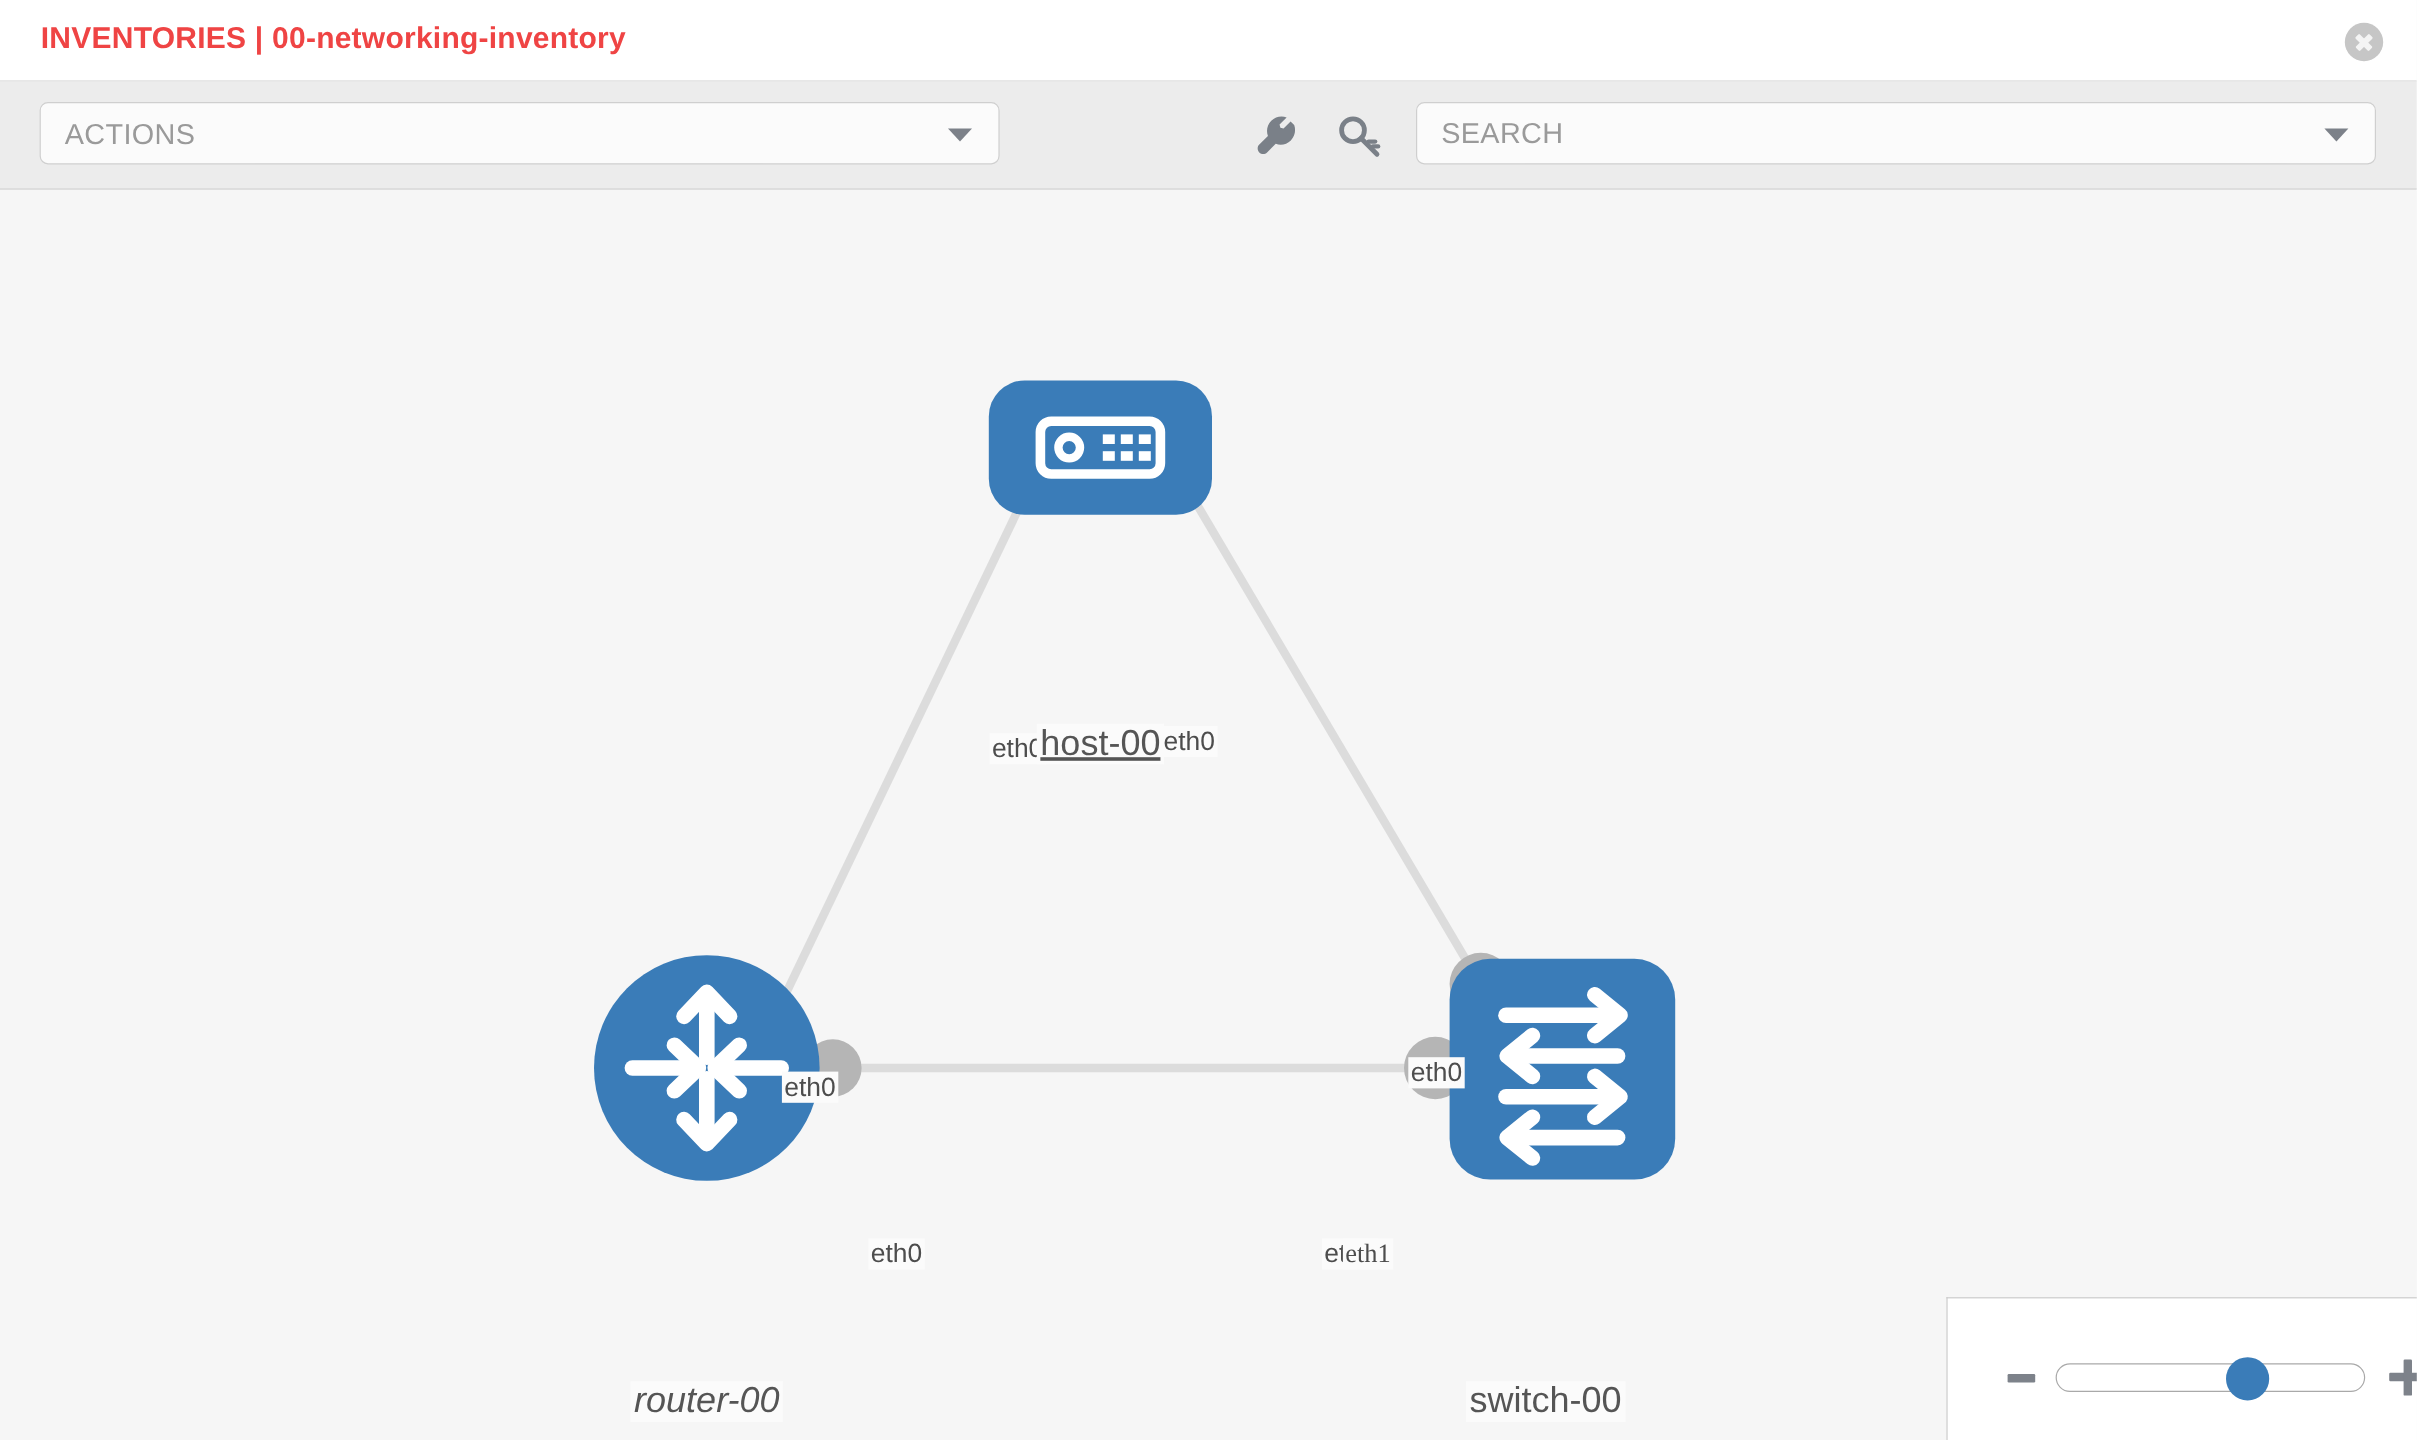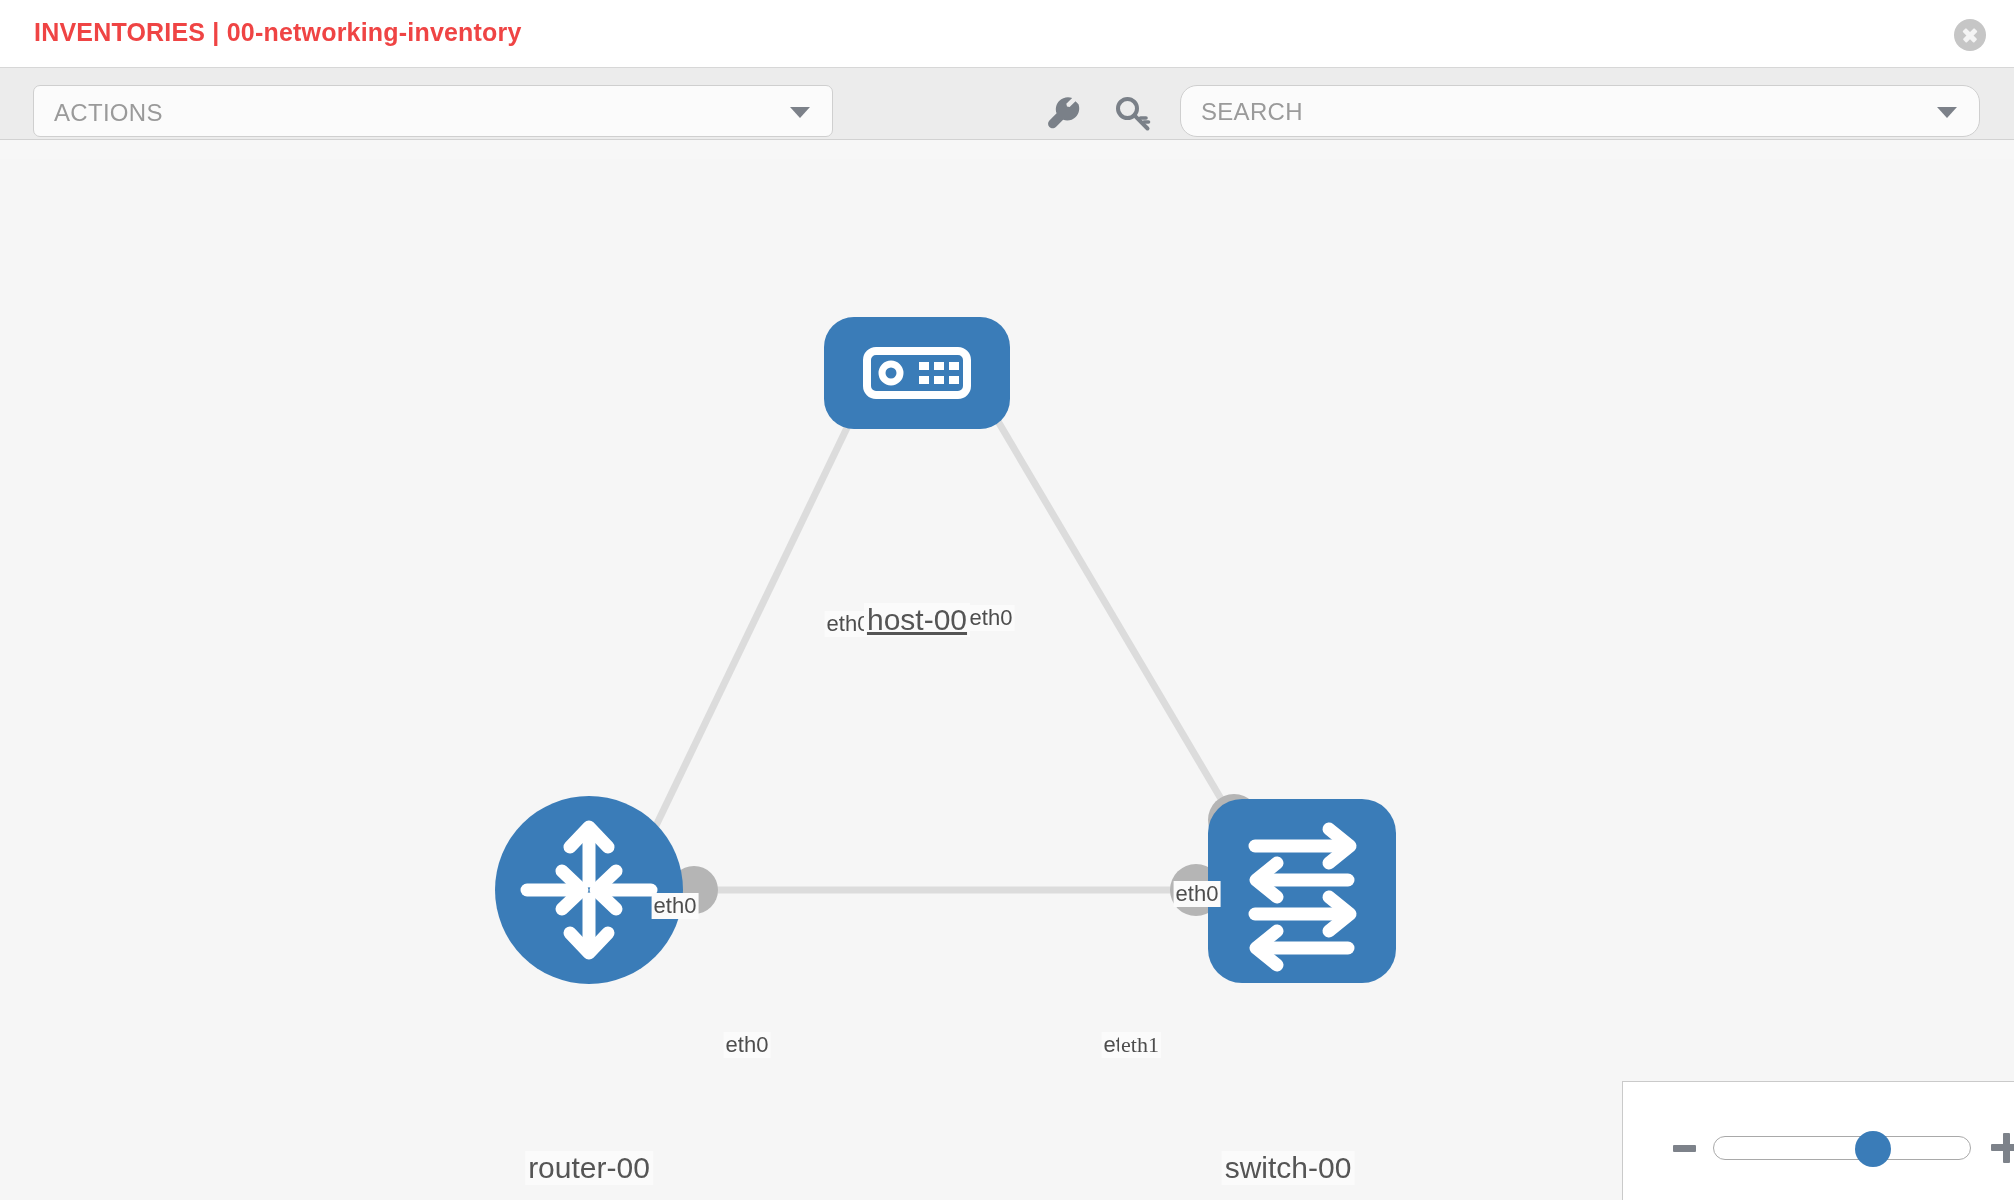--- a/index.html
+++ b/index.html
@@ -63,21 +63,21 @@
     border-radius: 1px;
   }
   .close-btn::before { transform: rotate(45deg); }
   .close-btn::after  { transform: rotate(-45deg); }
 
   
   .toolbar {
     position: absolute;
     left: 0; top: 68px;
     width: 2014px;
-    height: 72px;
+    height: 90px;
     background: #ececec;
     border-bottom: 1px solid #d2d2d2;
     box-sizing: border-box;
   }
   .actions-select {
     position: absolute;
     left: 33px;
     top: 17px;
     width: 800px;
     height: 52px;
@@ -116,21 +116,21 @@
   .tool-icon.key    { left: 1113px; }
 
   .search-box {
     position: absolute;
     left: 1180px;
     top: 17px;
     width: 800px;
     height: 52px;
     background: #fbfbfb;
     border: 1px solid #cfcfcf;
-    border-radius: 17px;
+    border-radius: 7px;
     box-sizing: border-box;
     cursor: text;
   }
   .search-box .label {
     position: absolute;
     left: 20px;
     top: 12px;
     font-size: 24px;
     color: #9a9a9a;
     letter-spacing: 0.3px;
@@ -357,21 +357,21 @@
 
     <span class="iface-label" style="left:848px; top:452px;">eth0</span>
     <span class="iface-label" style="left:991px; top:446px;">eth0</span>
     <span class="iface-label" style="left:675px; top:734px;">eth0</span>
     <span class="iface-label" style="left:1197px; top:722px;">eth0</span>
     <span class="iface-label" style="left:747px; top:873px;">eth0</span>
     <span class="iface-label" style="left:1125px; top:873px;">eth0</span>
     <span class="iface-label" style="left:1140px; top:873px;font-family:Liberation Serif, serif;">eth1</span>
 
     <span class="node-label" style="left:917px; top:444px;text-decoration:underline;">host-00</span>
-    <span class="node-label" style="left:589px; top:992px;">router-00</span>
+    <span class="node-label" style="left:589px; top:992px;font-style:italic;">router-00</span>
     <span class="node-label" style="left:1288px; top:992px;">switch-00</span>
   </div>
 
   <div class="zoom-panel">
     <div class="zoom-minus"></div>
     <div class="zoom-track">
       <div class="zoom-thumb" id="zoom-thumb" style="left: 140.72px;"></div>
     </div>
     <div class="zoom-plus"></div>
   </div>

